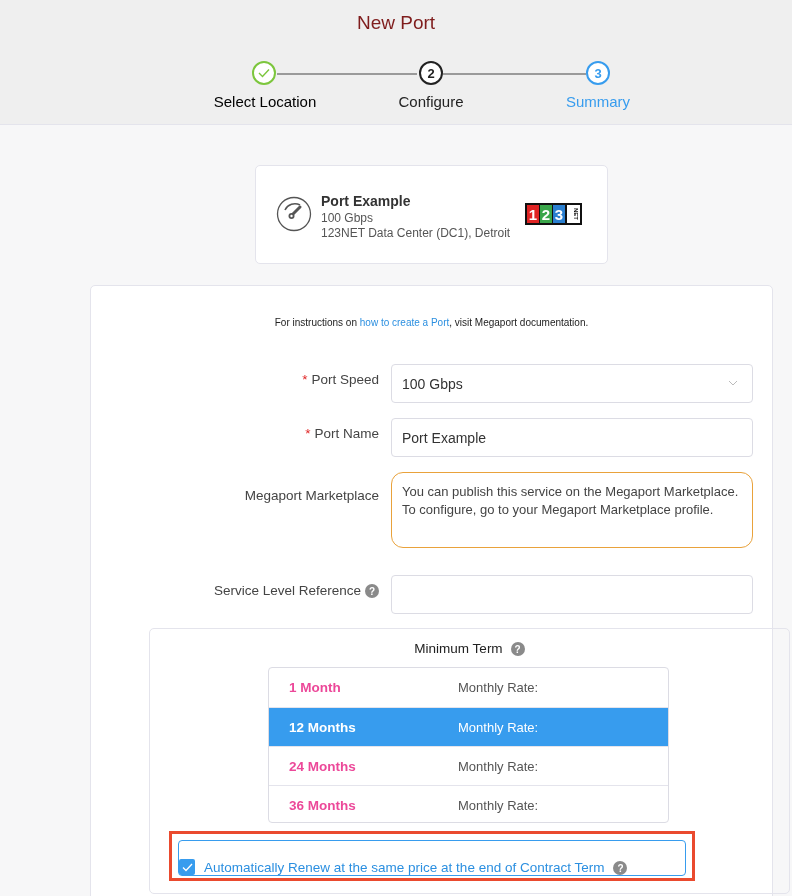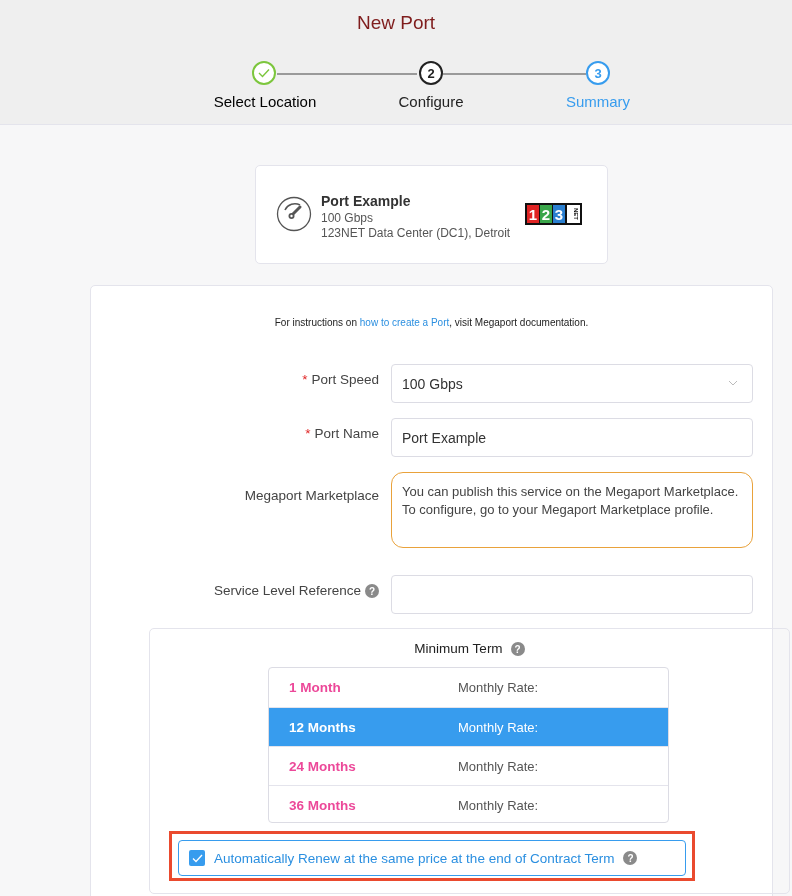--- a/index.html
+++ b/index.html
@@ -35,21 +35,21 @@
   .term-title { position: absolute; left: 0; width: 100%; top: 12px; text-align: center; font-size: 13.5px; color: #222; }
   .term-list { position: absolute; left: 118px; top: 38px; width: 401px; height: 156px; border: 1px solid #dcdce4; border-radius: 4px; overflow: hidden; }
   .term-row { position: relative; height: 39px; border-top: 1px solid #e4e4ec; font-size: 13.5px; }
   .term-row:first-child { border-top: none; }
   .term-row .t-name { position: absolute; left: 20px; top: 12px; font-weight: bold; color: #ec4899; }
   .term-row .t-rate { position: absolute; left: 189px; top: 12px; color: #555; font-size: 13px; }
   .term-row.selected { background: #379cee; }
   .term-row.selected .t-name, .term-row.selected .t-rate { color: #fff; }
 
   .renew-outline { position: absolute; left: 78px; top: 545px; width: 526px; height: 50px; border: 3px solid #ea4a2e; }
-  .renew-box { position: absolute; left: 6px; top: 6px; width: 508px; height: 36px; border: 1px solid #379cee; border-radius: 4px; display: flex; align-items: center; padding-left: 10px; }
+  .renew-box { position: absolute; left: 6px; top: 6px; width: 508px; height: 36px; border: 1px solid #379cee; border-radius: 4px; display: flex; align-items: flex-end; }
   .checkbox { width: 16px; height: 16px; background: #379cee; border-radius: 2px; display: flex; align-items: center; justify-content: center; margin-right: 9px; }
   .renew-label { color: #2b8fe0; font-size: 13.5px; }
 </style>
 </head>
 <body>
 
 <div class="header">
   <div class="title">New Port</div>
   <div class="steps">
     <div class="step-line" style="left:277px; width:140px;"></div>

